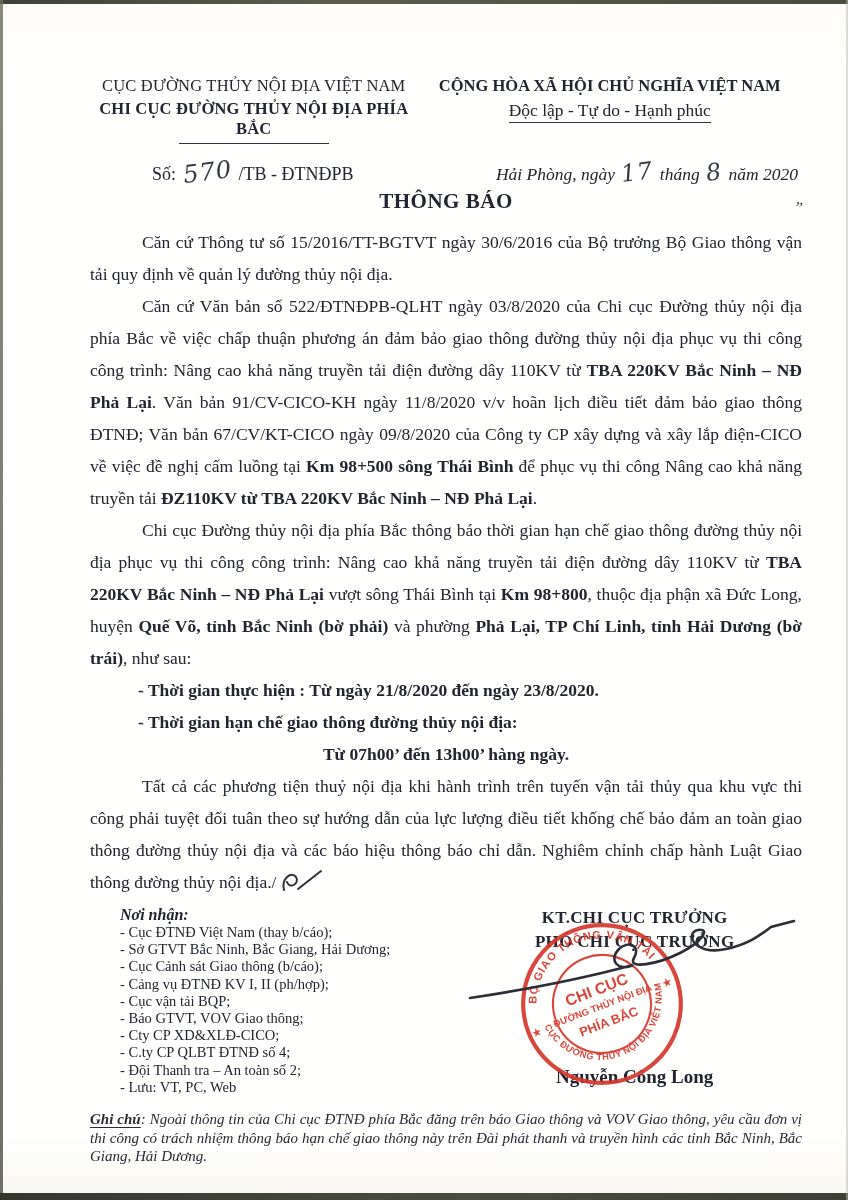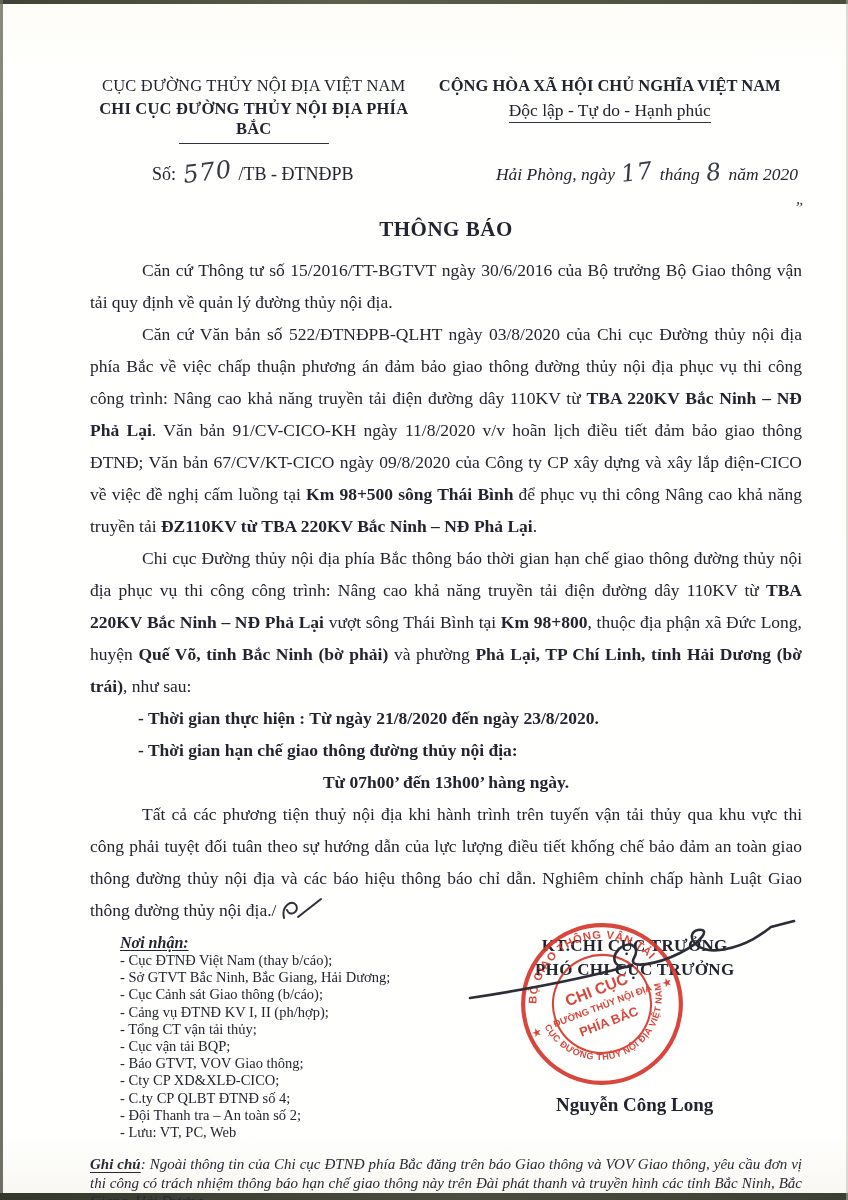--- a/index.html
+++ b/index.html
@@ -42,42 +42,42 @@
     display:inline-block;
     transform:rotate(-7deg);
     font-size:1.35em;
     color:#383a44;
     letter-spacing:1px;
     line-height:0;
     padding:0 2px;
   }
 
   
-  .title-block{text-align:center;margin-top:32px;}
+  .title-block{text-align:center;margin-top:4px;}
   .doc-type{font-size:21px;font-weight:bold;letter-spacing:.5px;}
   .subtitle{font-size:18px;font-weight:bold;line-height:1.42;margin-top:4px;}
 
   
   .body-block{margin-top:12px;}
   .para{
     font-size:17.5px;line-height:32px;
     text-align:justify;text-indent:52px;
     margin:0;
   }
   .para.bold-line{font-weight:bold;text-indent:48px;text-align:left;}
   .para.centered{font-weight:bold;text-align:center;text-indent:0;}
   .b{font-weight:bold;}
   .u{text-decoration:underline;text-underline-offset:3px;}
 
   .paraph-svg{display:inline-block;vertical-align:-6px;margin-left:2px;}
 
   
   .bottom{display:flex;margin-top:8px;}
   .recipients{flex:1;padding-left:30px;}
-  .recip-header{font-size:16px;font-weight:bold;font-style:italic;text-decoration:underline;text-underline-offset:2px;}
+  .recip-header{font-size:16px;font-weight:bold;font-style:italic;text-underline-offset:2px;}
   .recip-item{font-size:14.5px;line-height:17.2px;}
   .sign-block{width:47%;text-align:center;padding-left:16px;}
   .sign-title{font-size:17px;font-weight:bold;line-height:1.4;letter-spacing:.3px;}
   .signer-name{font-size:19px;font-weight:bold;margin-top:112px;}
 
   
   .stamp-wrap{
     position:absolute;left:519px;top:921px;
     width:166px;height:166px;
     transform:rotate(-21deg);
@@ -142,21 +142,20 @@
     </div>
 
     <div class="bottom">
       <div class="recipients">
         <div class="recip-header">Nơi nhận:</div>
         <div>
             <div class="recip-item">- Cục ĐTNĐ Việt Nam (thay b/cáo);</div>
             <div class="recip-item">- Sở GTVT Bắc Ninh, Bắc Giang, Hải Dương;</div>
             <div class="recip-item">- Cục Cảnh sát Giao thông (b/cáo);</div>
             <div class="recip-item">- Cảng vụ ĐTNĐ KV I, II (ph/hợp);</div>
-            <div class="recip-item">- Tổng CT vận tải thủy;</div>
             <div class="recip-item">- Cục vận tải BQP;</div>
             <div class="recip-item">- Báo GTVT, VOV Giao thông;</div>
             <div class="recip-item">- Cty CP XD&amp;XLĐ-CICO;</div>
             <div class="recip-item">- C.ty CP QLBT ĐTNĐ số 4;</div>
             <div class="recip-item">- Đội Thanh tra – An toàn số 2;</div>
             <div class="recip-item">- Lưu: VT, PC, Web</div>
           </div>
       </div>
       <div class="sign-block">
         <div class="sign-title">KT.CHI CỤC TRƯỞNG</div>

